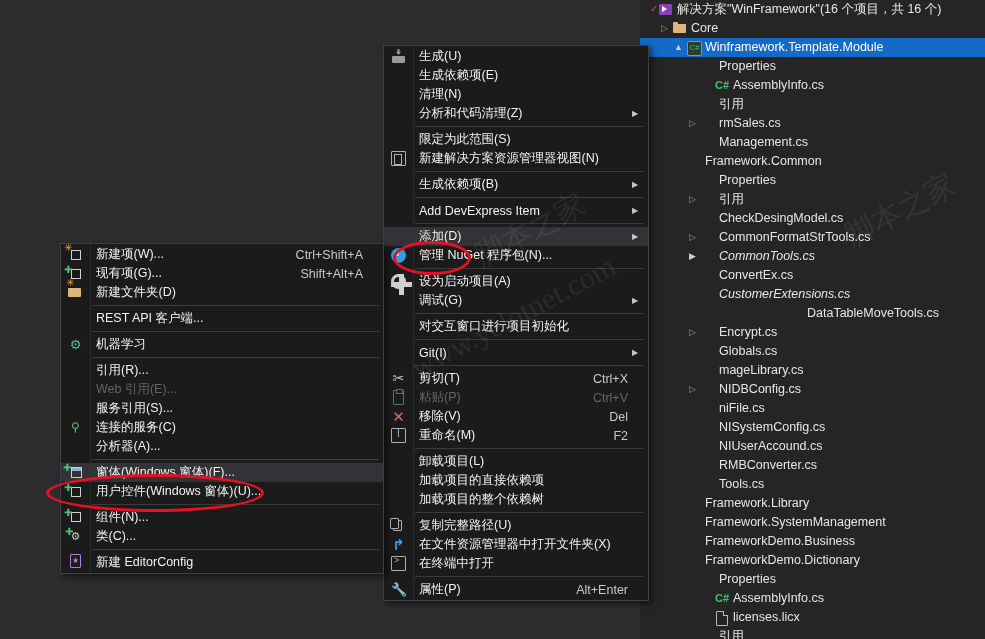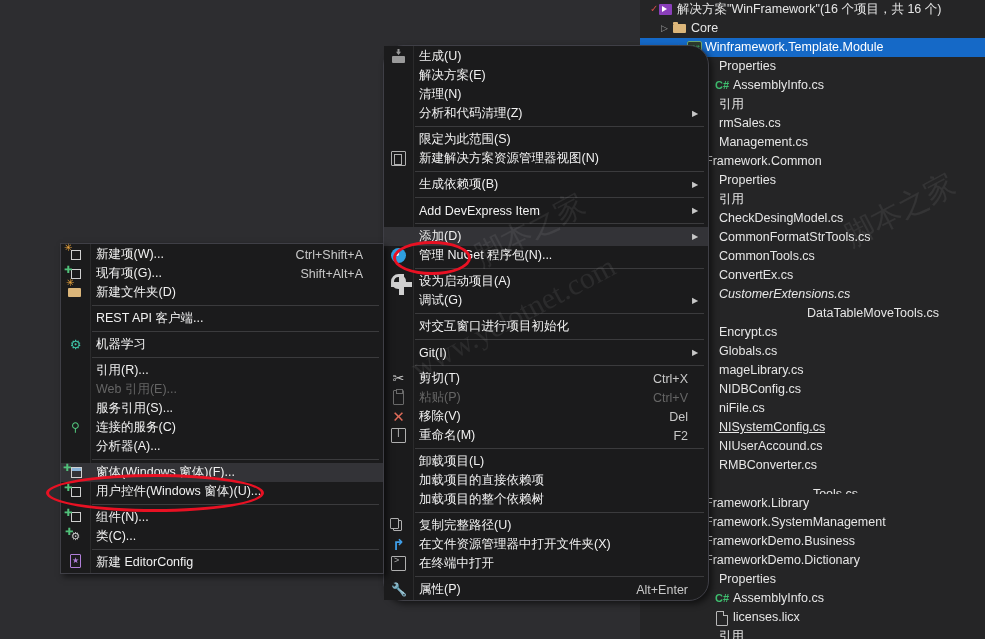--- a/index.html
+++ b/index.html
@@ -224,21 +224,21 @@
     <div class="tree-row" style="padding-left: 46px;">
       <span class="tw-chev"></span>
       <span class="tw-icon"></span>
       <span class="tw-label">CheckDesingModel.cs</span>
     </div>
     <div class="tree-row" style="padding-left: 46px;">
       <span class="tw-chev">▷</span>
       <span class="tw-icon"></span>
       <span class="tw-label">CommonFormatStrTools.cs</span>
     </div>
-    <div class="tree-row" style="padding-left: 46px;">
+    <div class="tree-row" style="padding-left: 46px; font-style: italic;">
       <span class="tw-chev open">▶</span>
       <span class="tw-icon"></span>
       <span class="tw-label">CommonTools.cs</span>
     </div>
     <div class="tree-row" style="padding-left: 46px;">
       <span class="tw-chev"></span>
       <span class="tw-icon"></span>
       <span class="tw-label">ConvertEx.cs</span>
     </div>
     <div class="tree-row" style="padding-left: 46px; font-style: italic;">
@@ -269,36 +269,36 @@
     <div class="tree-row" style="padding-left: 46px;">
       <span class="tw-chev">▷</span>
       <span class="tw-icon"></span>
       <span class="tw-label">NIDBConfig.cs</span>
     </div>
     <div class="tree-row" style="padding-left: 46px;">
       <span class="tw-chev"></span>
       <span class="tw-icon"></span>
       <span class="tw-label">niFile.cs</span>
     </div>
-    <div class="tree-row" style="padding-left: 46px; text-decoration: underline;">
+    <div class="tree-row" style="padding-left: 46px;">
       <span class="tw-chev"></span>
       <span class="tw-icon"></span>
       <span class="tw-label">NISystemConfig.cs</span>
     </div>
     <div class="tree-row" style="padding-left: 46px;">
       <span class="tw-chev"></span>
       <span class="tw-icon"></span>
       <span class="tw-label">NIUserAccound.cs</span>
     </div>
     <div class="tree-row" style="padding-left: 46px; text-align: right;">
       <span class="tw-chev"></span>
       <span class="tw-icon"></span>
       <span class="tw-label">RMBConverter.cs</span>
     </div>
-    <div class="tree-row" style="padding-left: 46px; flex-direction: column;">
+    <div class="tree-row" style="padding-left: 46px;">
       <span class="tw-chev"></span>
       <span class="tw-icon"></span>
       <span class="tw-label">Tools.cs</span>
     </div>
     <div class="tree-row" style="padding-left: 32px;">
       <span class="tw-chev"></span>
       <span class="tw-icon"></span>
       <span class="tw-label">Framework.Library</span>
     </div>
     <div class="tree-row" style="padding-left: 32px;">
@@ -335,33 +335,33 @@
       </span>
       <span class="tw-label">licenses.licx</span>
     </div>
     <div class="tree-row" style="padding-left: 46px;">
       <span class="tw-chev"></span>
       <span class="tw-icon"></span>
       <span class="tw-label">引用</span>
     </div>
   </div>
 
-<div class="ctx-menu" id="project-menu" style="left:383px;top:45px;width:326px;border-radius:20px;">
+<div class="ctx-menu" id="project-menu" style="left:383px;top:45px;width:266px;">
   <div class="ctx-gutter"></div>
   <div id="project-menu-items" style="position:relative;">
       <div class="mi">
         <span class="mi-icon">
           <span class="g g-build"></span>
         </span>
         <span class="mi-text">生成(U)</span>
         <span class="mi-arrow"></span>
       </div>
       <div class="mi">
         <span class="mi-icon"></span>
-        <span class="mi-text">解决方案(E)</span>
+        <span class="mi-text">生成依赖项(E)</span>
         <span class="mi-arrow"></span>
       </div>
       <div class="mi">
         <span class="mi-icon"></span>
         <span class="mi-text">清理(N)</span>
         <span class="mi-arrow"></span>
       </div>
       <div class="mi">
         <span class="mi-icon"></span>
         <span class="mi-text">分析和代码清理(Z)</span>

